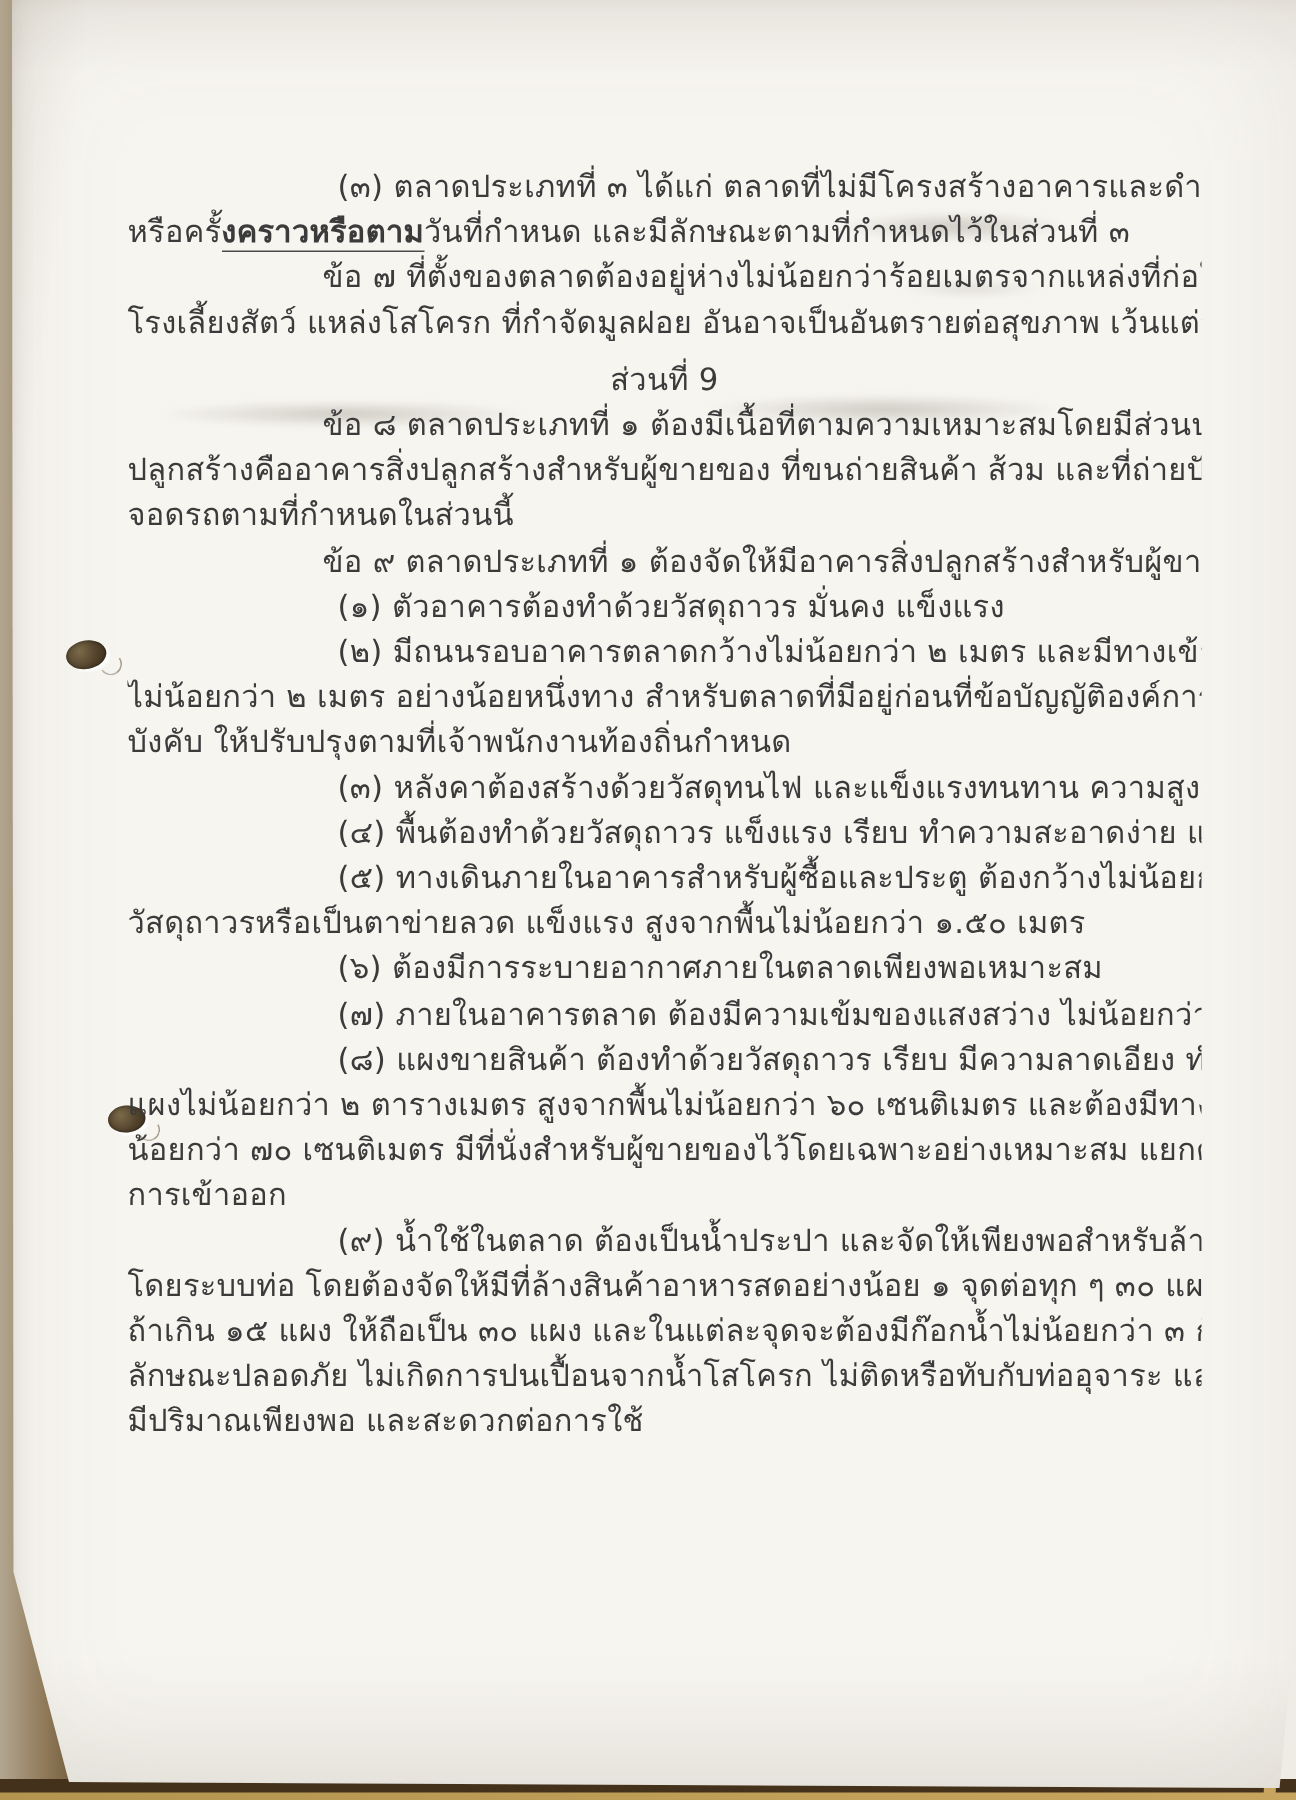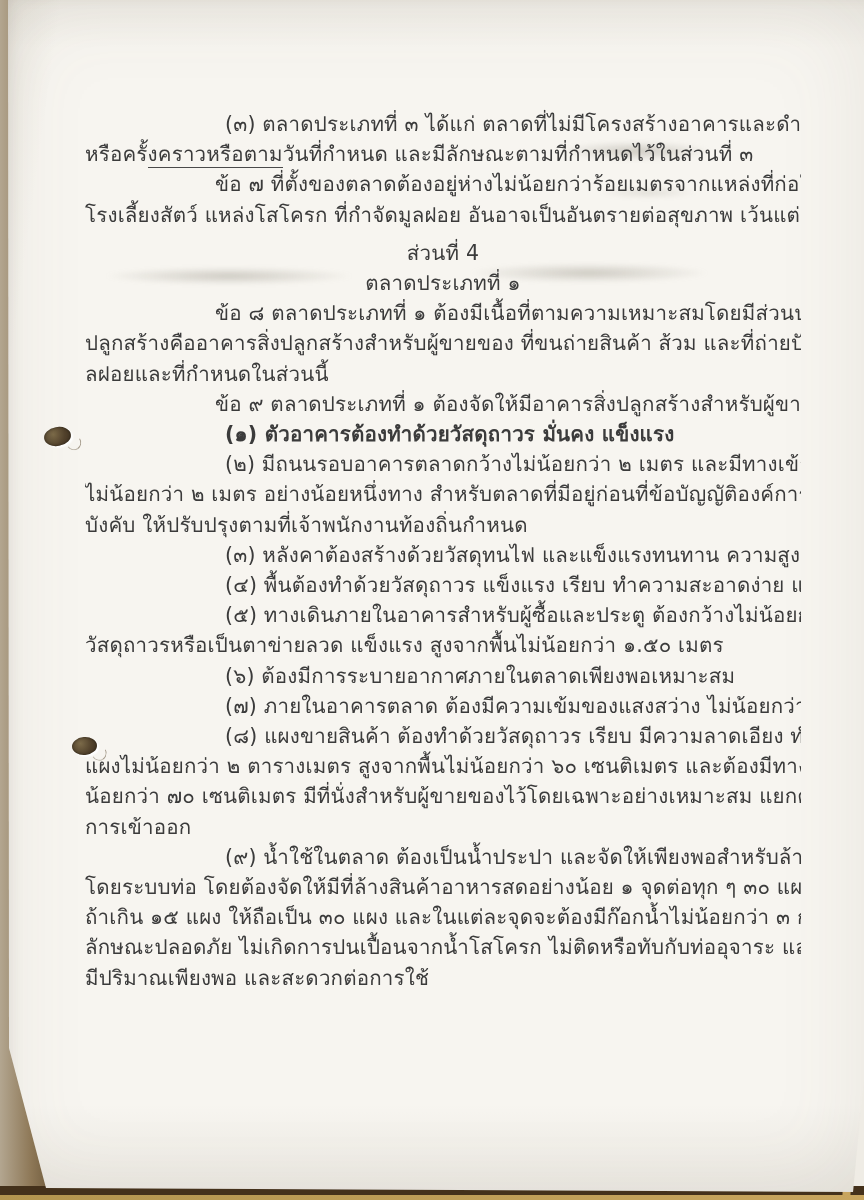--- a/index.html
+++ b/index.html
@@ -39,21 +39,21 @@
   }
 
   
   .doc {
     position:absolute; left:85px; top:109px; width:716px;
     color:var(--ink,#3b3b3b);
     font-size:20.5px; line-height:30.2px; letter-spacing:0.2px;
   }
   .line { white-space:nowrap; overflow:hidden; }
   .line.center { text-align:center; padding-left:0 !important; }
-  .u { border-bottom:1.7px solid #4a4a4a; padding-bottom:1px; }
+  .u { border-bottom:1.7px solid #4a4a4a; padding-bottom:1px;font-weight:bold; }
 
   
   .smudge {
     position:absolute; border-radius:50%; filter:blur(2px);
     background: radial-gradient(ellipse at center, rgba(140,135,122,0.38), rgba(140,135,122,0) 70%);
   }
   .s1 { left:560px; top:141px; width:152px; height:20px; }
   .s2 { left:103px; top:267px; width:252px; height:18px; }
   .s3 { left:468px; top:263px; width:242px; height:20px; }
   .s4 { left:598px; top:186px; width:100px; height:13px; opacity:0.55; }
@@ -89,27 +89,26 @@
     <div class="smudge s4"></div>
 
     <div class="hole h1"></div>
     <div class="hole h2"></div>
 
     <div class="doc">
         <div class="line" style="padding-left: 140px;"><span>(๓) ตลาดประเภทที่ ๓ ได้แก่ ตลาดที่ไม่มีโครงสร้างอาคารและดำเนินกิจการ</span></div>
         <div class="line"><span>หรือครั้</span><span class="u">งคราวหรือตาม</span><span>วันที่กำหนด และมีลักษณะตามที่กำหนดไว้ในส่วนที่ ๓</span></div>
         <div class="line" style="padding-left: 130px;"><span>ข้อ ๗ ที่ตั้งของตลาดต้องอยู่ห่างไม่น้อยกว่าร้อยเมตรจากแหล่งที่ก่อให้เกิดมลพิษ ของเสีย</span></div>
         <div class="line"><span>โรงเลี้ยงสัตว์ แหล่งโสโครก ที่กำจัดมูลฝอย อันอาจเป็นอันตรายต่อสุขภาพ เว้นแต่จะมีวิธีการป้องกันซึ่งเจ้า</span></div>
-        <div class="line center" style="margin-top: 8px;"><span>ส่วนที่ 4</span></div>
-        <div class="line center"><span>ตลาดประเภทที่ ๑</span></div>
+        <div class="line center" style="margin-top: 8px;"><span>ส่วนที่ 9</span></div>
         <div class="line" style="padding-left: 130px;"><span>ข้อ ๘ ตลาดประเภทที่ ๑ ต้องมีเนื้อที่ตามความเหมาะสมโดยมีส่วนประกอบของสถานที่และสิ่ง</span></div>
         <div class="line"><span>ปลูกสร้างคืออาคารสิ่งปลูกสร้างสำหรับผู้ขายของ ที่ขนถ่ายสินค้า ส้วม และที่ถ่ายปัสสาวะ ที่รวบรวมมูลฝอยและที่</span></div>
-        <div class="line"><span>ลฝอยและที่กำหนดในส่วนนี้</span></div>
+        <div class="line"><span>จอดรถตามที่กำหนดในส่วนนี้</span></div>
         <div class="line" style="padding-left: 130px;"><span>ข้อ ๙ ตลาดประเภทที่ ๑ ต้องจัดให้มีอาคารสิ่งปลูกสร้างสำหรับผู้ขายของ และเป็นไปตาม</span></div>
-        <div class="line" style="padding-left: 140px; font-weight: bold;"><span>(๑) ตัวอาคารต้องทำด้วยวัสดุถาวร มั่นคง แข็งแรง</span></div>
+        <div class="line" style="padding-left: 140px;"><span>(๑) ตัวอาคารต้องทำด้วยวัสดุถาวร มั่นคง แข็งแรง</span></div>
         <div class="line" style="padding-left: 140px;"><span>(๒) มีถนนรอบอาคารตลาดกว้างไม่น้อยกว่า ๒ เมตร และมีทางเข้าออกบริเวณตลาดกว้าง</span></div>
         <div class="line"><span>ไม่น้อยกว่า ๒ เมตร อย่างน้อยหนึ่งทาง สำหรับตลาดที่มีอยู่ก่อนที่ข้อบัญญัติองค์การบริหารส่วนตำบลนี้มีผลให้ใช้</span></div>
         <div class="line"><span>บังคับ ให้ปรับปรุงตามที่เจ้าพนักงานท้องถิ่นกำหนด</span></div>
         <div class="line" style="padding-left: 140px;"><span>(๓) หลังคาต้องสร้างด้วยวัสดุทนไฟ และแข็งแรงทนทาน ความสูงของหลังคาต้องมีความ</span></div>
         <div class="line" style="padding-left: 140px;"><span>(๔) พื้นต้องทำด้วยวัสดุถาวร แข็งแรง เรียบ ทำความสะอาดง่าย และต้องไม่มีน้ำขังอยู่</span></div>
         <div class="line" style="padding-left: 140px;"><span>(๕) ทางเดินภายในอาคารสำหรับผู้ซื้อและประตู ต้องกว้างไม่น้อยกว่า ๒ เมตรผนังทำด้วย</span></div>
         <div class="line"><span>วัสดุถาวรหรือเป็นตาข่ายลวด แข็งแรง สูงจากพื้นไม่น้อยกว่า ๑.๕๐ เมตร</span></div>
         <div class="line" style="padding-left: 140px;"><span>(๖) ต้องมีการระบายอากาศภายในตลาดเพียงพอเหมาะสม</span></div>
         <div class="line" style="padding-left: 140px;"><span>(๗) ภายในอาคารตลาด ต้องมีความเข้มของแสงสว่าง ไม่น้อยกว่า ๑๐๐ ลักซ์ ทั้งนี้ ต้องไม่</span></div>
         <div class="line" style="padding-left: 140px;"><span>(๘) แผงขายสินค้า ต้องทำด้วยวัสดุถาวร เรียบ มีความลาดเอียง ทำความสะอาดง่าย มีพื้นที่</span></div>

